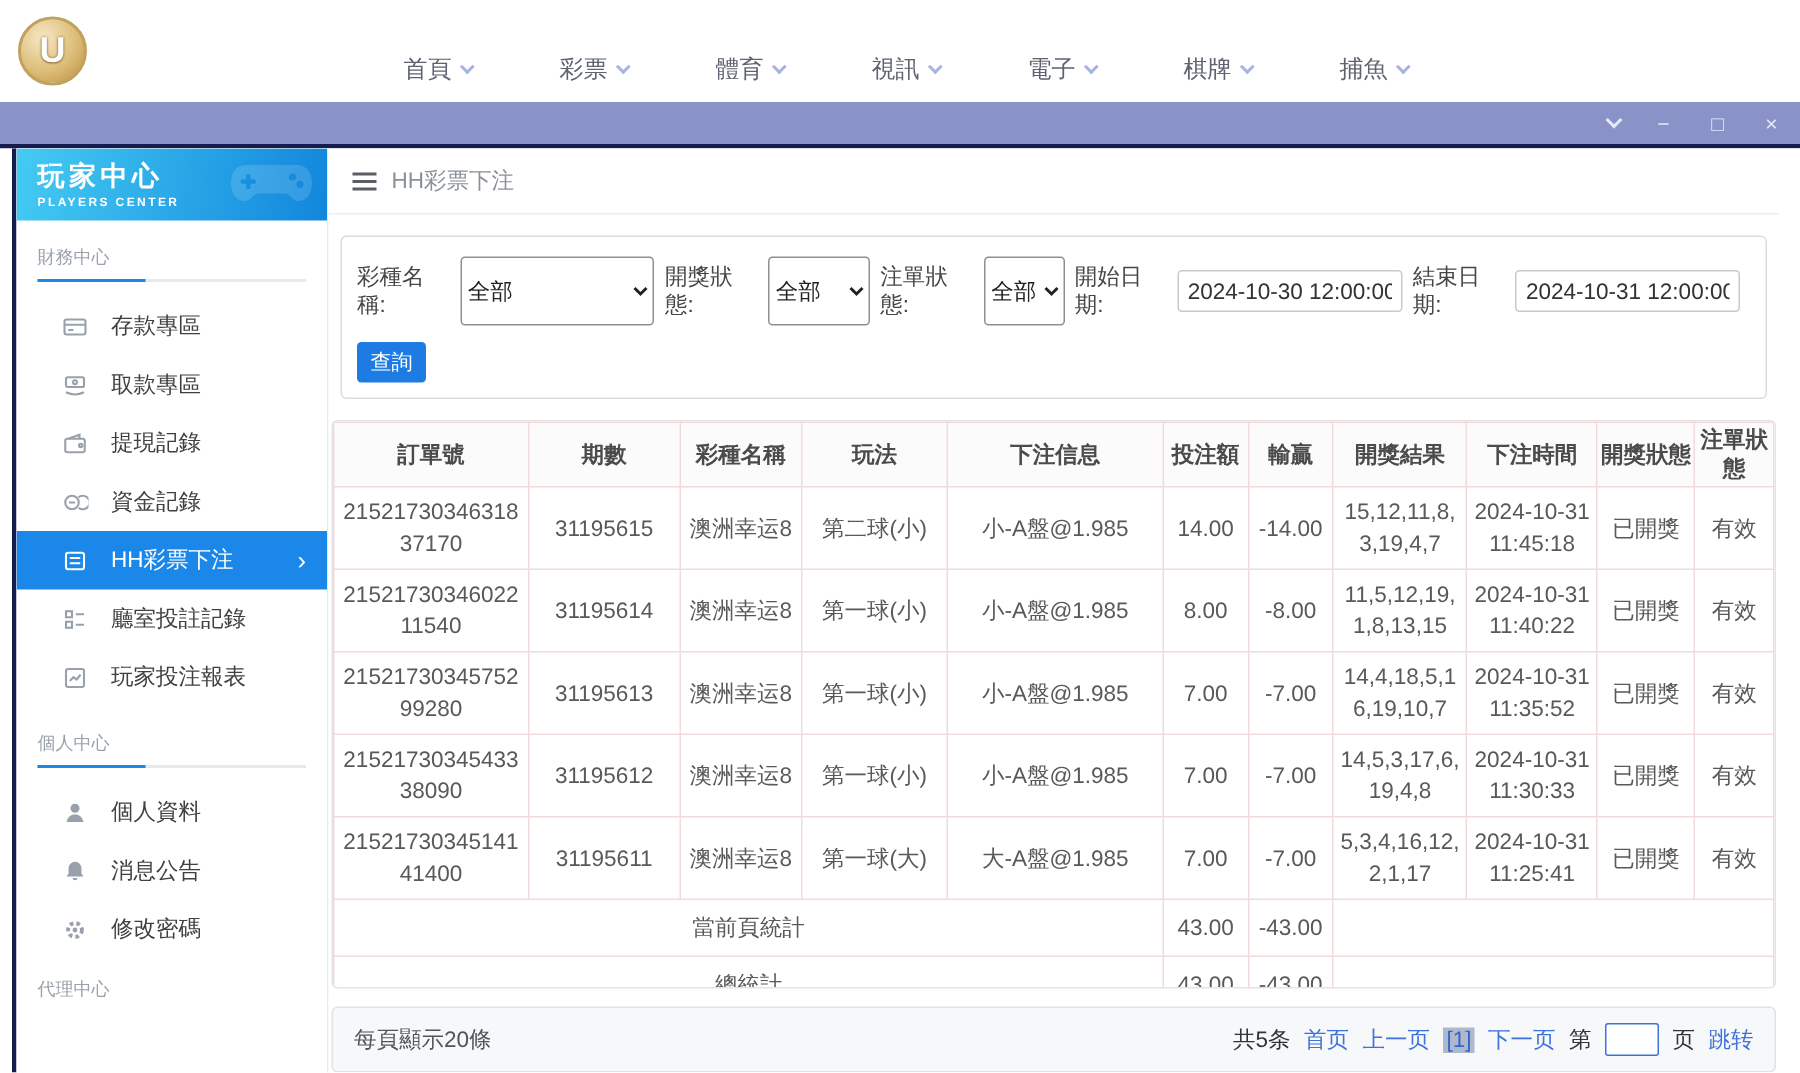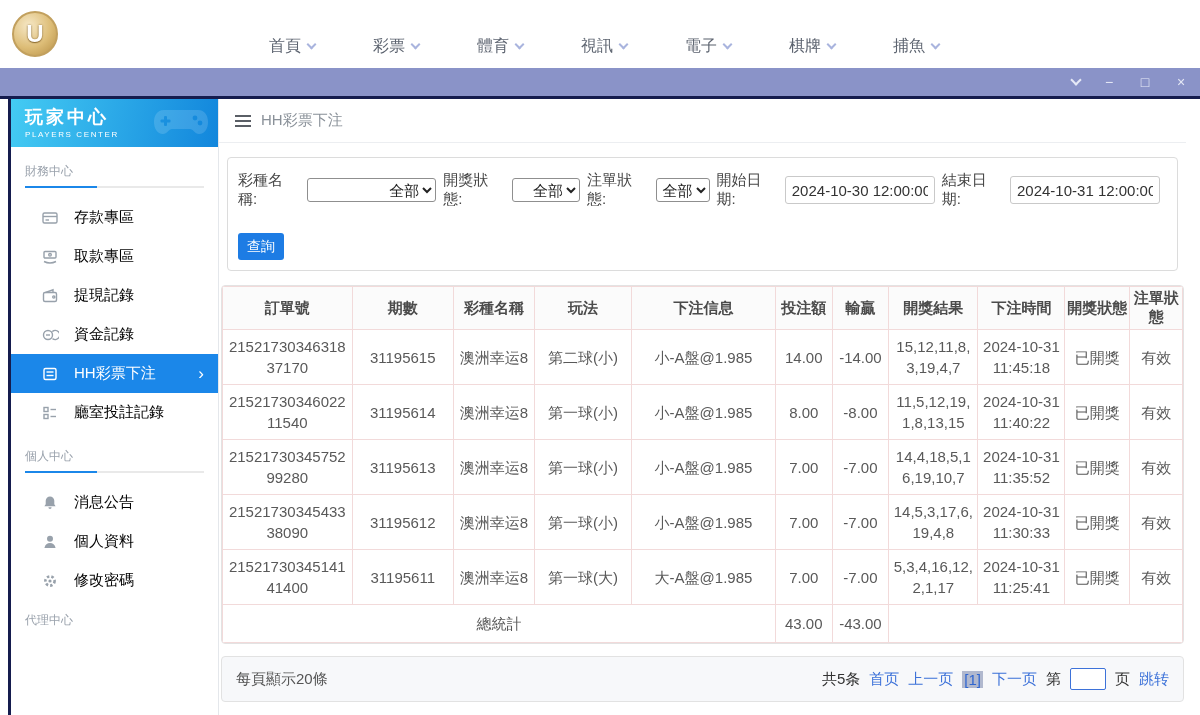--- a/index.html
+++ b/index.html
@@ -34,52 +34,52 @@
 
   
   .app { display:flex; height:616px; padding-left:8px; background:#fff; }
   .frame-left { width:3px; background:#151c4e; }
 
   
   .sidebar { width:208px; border-right:1px solid #e4e7eb; overflow:hidden; background:#fff; }
   .sidebar-header { height:48px; background:linear-gradient(100deg,#44cbf3,#1286dc);
     color:#fff; padding:6px 0 16px 14px; position:relative; }
   .sh-title { font-size:18px; font-weight:bold; letter-spacing:3px; }
-  .sh-sub { font-size:8px; letter-spacing:1.6px; font-weight:normal; margin-top:1px; }
+  .sh-sub { font-size:8px; letter-spacing:1.6px; font-weight:bold; margin-top:1px; }
   .sh-pad { position:absolute; right:8px; top:7px; opacity:.4; }
   .section-title { color:#9aa2ac; font-size:12px; padding:16px 14px 6px; }
   .section-title.agent { padding-top:12px; }
   .section-rule { height:2px; background:#e9e9e9; margin:0 14px; position:relative; }
   .section-rule i { position:absolute; left:0; top:0; height:2px; width:72px; background:#1b87e9; display:block; }
   .side-list { margin-top:10px; }
   .side-item { height:39px; display:flex; align-items:center; gap:15px; padding-left:30px;
-    color:#000000; font-size:15px; cursor:pointer; position:relative; }
+    color:#404040; font-size:15px; cursor:pointer; position:relative; }
   .side-item .icn { width:18px; height:18px; flex:0 0 18px; display:flex; align-items:center; justify-content:center; }
   .side-item svg { stroke:#98a1ab; fill:none; stroke-width:1.4; }
   .side-item svg .fl { fill:#98a1ab; stroke:none; }
   .side-item.active { background:#1b87e9; color:#fff; }
   .side-item.active svg { stroke:#fff; }
   .side-item .arrow { position:absolute; right:14px; color:#fff; font-size:17px; }
 
   
   .main { flex:1; display:flex; flex-direction:column; overflow:hidden; background:#fff; padding-right:14px; }
   .breadcrumb { height:44px; min-height:44px; display:flex; align-items:center; gap:10px;
     padding:0 16px; border-bottom:1px solid #eceef1; color:#8a9199; font-size:15px; }
   .hamburger { display:inline-flex; flex-direction:column; gap:3px; cursor:pointer; }
   .hamburger b { width:16px; height:2px; background:#5a5f66; }
 
   .filter-panel { border:1px solid #dcdcdc; border-radius:4px; margin:14px 8px 0; padding:13px 10px 10px; }
   .filter-row { display:flex; align-items:center; font-size:15px; color:#464646; }
   .fgroup { display:flex; align-items:center; gap:5px; margin-right:7px; }
-  .filter-panel select { height:24px; border:1px solid #8f8f8f; border-radius:3px; background:#fff;
-    font-size:15px; color:#222;text-align:right; }
+  .filter-panel select { height:46px; border:1px solid #8f8f8f; border-radius:3px; background:#fff;
+    font-size:15px; color:#222; }
   .sel-lottery { width:130px; } .sel-draw { width:68px; } .sel-order { width:54px; }
   .date-input { width:150px; height:28px; border:1px solid #c9c9c9; border-radius:3px;
     font-size:15px; color:#333; padding:0 6px; font-family:"Liberation Sans","DejaVu Sans",sans-serif; }
-  .search-btn { margin-top:24px; background:#1d7ce4; color:#fff; border:none; border-radius:3px;
+  .search-btn { margin-top:11px; background:#1d7ce4; color:#fff; border:none; border-radius:3px;
     width:46px; height:27px; font-size:14px; cursor:pointer; }
 
   .table-panel { margin:14px 2px 0; border:1px solid #e3e3e3; border-radius:4px; overflow:hidden; }
   table { width:100%; border-collapse:collapse; table-layout:fixed; font-size:15px; }
   th,td { border:1px solid #f2dada; }
   th { height:40px; background:#fbfbfb; color:#4b4b4b; font-weight:bold; padding:2px 1px; }
   td { height:55px; text-align:center; color:#595959; padding:3px 3px; word-break:break-all; line-height:1.4; }
   tr.sumrow td { height:38px; }
 
   .list-footer { margin:12px 2px 0; background:#f7f8fa; border:1px solid #e2e2e2; border-radius:4px;
@@ -218,44 +218,53 @@
           <span class="icn">
               <svg width="18" height="18" viewBox="0 0 18 18">
                 <rect x="3" y="3.5" width="4" height="4"></rect>
                 <rect x="3" y="10.5" width="4" height="4"></rect>
                 <line x1="9.5" y1="5.5" x2="15" y2="5.5"></line>
                 <line x1="9.5" y1="12.5" x2="15" y2="12.5"></line>
               </svg>
             </span>
           <span>廳室投註記錄</span>
         </div>
+        <div class="side-item">
+          <span class="icn">
+              <svg width="18" height="18" viewBox="0 0 18 18">
+                <rect x="3" y="3" width="12" height="12" rx="1.5"></rect>
+                <path d="M5.5 11l2.5-2.5 2 1.5 2.7-3.2"></path>
+              </svg>
+            </span>
+          <span>玩家投注報表</span>
+        </div>
       </div>
 
       <div class="section-title">個人中心</div>
       <div class="section-rule">
           <i></i>
         </div>
       <div class="side-list">
         <div class="side-item">
           <span class="icn">
               <svg width="18" height="18" viewBox="0 0 18 18">
+                <circle class="fl" cx="9" cy="5.8" r="3"></circle>
+                <path class="fl" d="M3.4 15c.6-3.4 2.9-5 5.6-5s5 1.6 5.6 5z"></path>
+              </svg>
+            </span>
+          <span>個人資料</span>
+        </div>
+        <div class="side-item">
+          <span class="icn">
+              <svg width="18" height="18" viewBox="0 0 18 18">
                 <path class="fl" d="M9 2.5a4.3 4.3 0 0 0-4.3 4.3v3.4L3.4 12.3h11.2l-1.3-2.1V6.8A4.3 4.3 0 0 0 9 2.5z"></path>
                 <path class="fl" d="M7.4 13.3a1.6 1.6 0 0 0 3.2 0z"></path>
               </svg>
             </span>
           <span>消息公告</span>
-        </div>
-        <div class="side-item">
-          <span class="icn">
-              <svg width="18" height="18" viewBox="0 0 18 18">
-                <circle class="fl" cx="9" cy="5.8" r="3"></circle>
-                <path class="fl" d="M3.4 15c.6-3.4 2.9-5 5.6-5s5 1.6 5.6 5z"></path>
-              </svg>
-            </span>
-          <span>個人資料</span>
         </div>
         <div class="side-item">
           <span class="icn">
               <svg width="18" height="18" viewBox="0 0 18 18">
                 <circle cx="9" cy="9" r="4.6" fill="none" stroke-width="2.6" stroke-dasharray="2.4 2.1"></circle>
                 <circle class="fl" cx="9" cy="9" r="1.6"></circle>
               </svg>
             </span>
           <span>修改密碼</span>
         </div>
@@ -391,20 +400,26 @@
               <td>第一球(大)</td>
               <td>大-A盤@1.985</td>
               <td>7.00</td>
               <td>-7.00</td>
               <td>5,3,4,16,12,2,1,17</td>
               <td>2024-10-31 11:25:41</td>
               <td>已開獎</td>
               <td>有效</td>
             </tr>
             <tr class="sumrow">
+              <td colspan="5">當前頁統計</td>
+              <td>43.00</td>
+              <td>-43.00</td>
+              <td colspan="4"></td>
+            </tr>
+            <tr class="sumrow">
               <td colspan="5">總統計</td>
               <td>43.00</td>
               <td>-43.00</td>
               <td colspan="4"></td>
             </tr>
           </tbody>
         </table>
       </div>
 
       <div class="list-footer">

